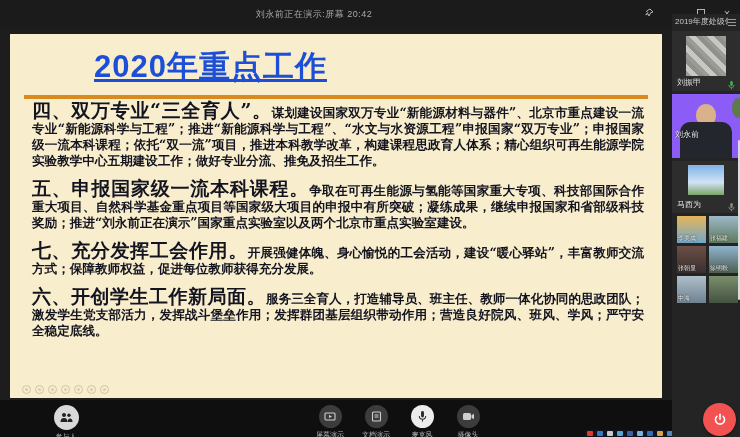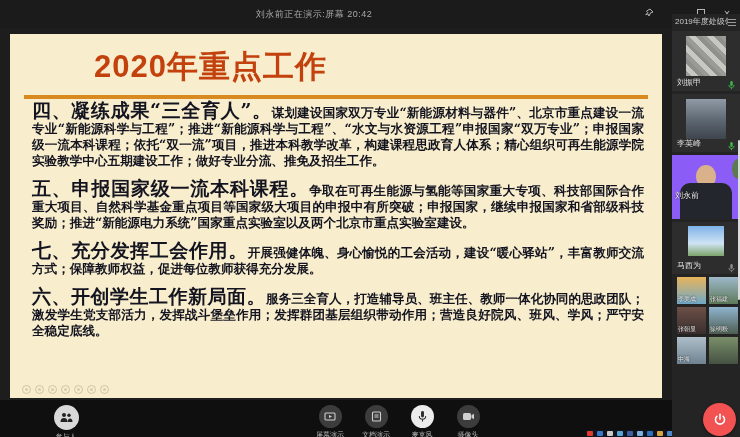--- a/index.html
+++ b/index.html
@@ -15,21 +15,21 @@
   .win-btn { width:14px; height:14px; display:flex; align-items:center; justify-content:center;
     color:#b5b5b5; font-size:11px; line-height:1; cursor:default; }
   .restore-glyph { width:8px; height:8px; position:relative; }
   .restore-glyph::before { content:""; position:absolute; right:0; top:0; width:6px; height:6px; border:1px solid #b5b5b5; }
   .restore-glyph::after { content:""; position:absolute; left:0; bottom:0; width:6px; height:6px; border:1px solid #b5b5b5; background:#1b1b1b; }
 
   
   .stage { position:absolute; left:0; top:28px; width:672px; height:372px; background:#1d1d1d; }
   .slide { position:absolute; left:10px; top:6px; width:652px; height:364px; background:#f8edcd; }
   .slide-title { position:absolute; left:84px; top:12px; font-size:31px; font-weight:bold;
-    color:#c2410c; letter-spacing:1px; font-family:"Liberation Sans", sans-serif; }
+    color:#1d4ed8; letter-spacing:1px; font-family:"Liberation Sans", sans-serif;text-decoration:underline; }
   .slide-rule { position:absolute; left:14px; right:14px; top:61px; height:4px; background:#d88a1e; }
   .slide-body { position:absolute; left:22px; right:18px; top:68px; }
   .sec { font-family:"DejaVu Serif", serif; font-weight:bold; color:#13141f;
     font-size:12.6px; line-height:16px; text-align:justify; margin-bottom:11px; }
   .sec .h { font-size:19px; letter-spacing:.5px; }
   .annot-bar { position:absolute; left:12px; bottom:4px; display:flex; gap:4px; opacity:.5; }
   .annot-dot { width:9px; height:9px; border-radius:50%; border:1px solid rgba(110,95,60,.55);
     display:flex; align-items:center; justify-content:center; }
   .annot-dot::after { content:""; width:3px; height:3px; border-radius:50%; background:rgba(110,95,60,.45); }
 
@@ -110,22 +110,22 @@
         </div>
       <div class="win-btn">×</div>
     </div>
   </div>
 
   <div class="stage">
     <div class="slide">
       <div class="slide-title">2020年重点工作</div>
       <div class="slide-rule"></div>
       <div class="slide-body">
-        <p class="sec"><span class="h">四、凝练成果“三全育人”。</span><span>谋划建设国家双万专业“新能源材料与器件”、北京市重点建设一流专业“新能源科学与工程”；推进“新能源科学与工程”、“水文与水资源工程”申报国家“双万专业”；申报国家级一流本科课程；依托“双一流”项目，推进本科教学改革，构建课程思政育人体系；精心组织可再生能源学院实验教学中心五期建设工作；做好专业分流、推免及招生工作。</span></p>
-        <p class="sec"><span class="h">五、申报国家级一流本科课程。</span><span>争取在可再生能源与氢能等国家重大专项、科技部国际合作重大项目、自然科学基金重点项目等国家级大项目的申报中有所突破；申报国家，继续申报国家和省部级科技奖励；推进“新能源电力系统”国家重点实验室以及两个北京市重点实验室建设。</span></p>
+        <p class="sec"><span class="h">四、双万专业“三全育人”。</span><span>谋划建设国家双万专业“新能源材料与器件”、北京市重点建设一流专业“新能源科学与工程”；推进“新能源科学与工程”、“水文与水资源工程”申报国家“双万专业”；申报国家级一流本科课程；依托“双一流”项目，推进本科教学改革，构建课程思政育人体系；精心组织可再生能源学院实验教学中心五期建设工作；做好专业分流、推免及招生工作。</span></p>
+        <p class="sec"><span class="h">五、申报国家级一流本科课程。</span><span>争取在可再生能源与氢能等国家重大专项、科技部国际合作重大项目、自然科学基金重点项目等国家级大项目的申报中有所突破；凝练成果，继续申报国家和省部级科技奖励；推进“刘永前正在演示”国家重点实验室以及两个北京市重点实验室建设。</span></p>
         <p class="sec"><span class="h">七、充分发挥工会作用。</span><span>开展强健体魄、身心愉悦的工会活动，建设“暖心驿站”，丰富教师交流方式；保障教师权益，促进每位教师获得充分发展。</span></p>
         <p class="sec"><span class="h">六、开创学生工作新局面。</span><span>服务三全育人，打造辅导员、班主任、教师一体化协同的思政团队；激发学生党支部活力，发挥战斗堡垒作用；发挥群团基层组织带动作用；营造良好院风、班风、学风；严守安全稳定底线。</span></p>
       </div>
       <div class="annot-bar">
         <div class="annot-dot"></div>
         <div class="annot-dot"></div>
         <div class="annot-dot"></div>
         <div class="annot-dot"></div>
         <div class="annot-dot"></div>
         <div class="annot-dot"></div>
@@ -211,31 +211,20 @@
       <div class="name-row">
         <span class="p-name">刘振甲</span>
         <span class="mic on"><svg width="9" height="11" viewBox="0 0 12 14">
               <rect x="4.4" y="1" width="3.2" height="6.5" rx="1.6" fill="currentColor"></rect>
               <path d="M2.5 6.2 a3.5 3.5 0 0 0 7 0" fill="none" stroke="currentColor" stroke-width="1.2"></path>
               <line x1="6" y1="9.8" x2="6" y2="12" stroke="currentColor" stroke-width="1.2"></line>
             </svg></span>
       </div>
     </div>
 
-    <div class="tile" style="height:58px">
-      <div class="avatar av1"></div>
-      <div class="name-row">
-        <span class="p-name">李英峰</span>
-        <span class="mic on"><svg width="9" height="11" viewBox="0 0 12 14">
-              <rect x="4.4" y="1" width="3.2" height="6.5" rx="1.6" fill="currentColor"></rect>
-              <path d="M2.5 6.2 a3.5 3.5 0 0 0 7 0" fill="none" stroke="currentColor" stroke-width="1.2"></path>
-              <line x1="6" y1="9.8" x2="6" y2="12" stroke="currentColor" stroke-width="1.2"></line>
-            </svg></span>
-      </div>
-    </div>
 
     <div class="tile video-tile" style="height:64px">
       <div class="vid-plant"></div>
       <div class="vid-head"></div>
       <div class="vid-collar"></div>
       <div class="vid-body"></div>
       <div class="overlay-name">刘永前</div>
     </div>
 
     <div class="tile" style="height:52px">

